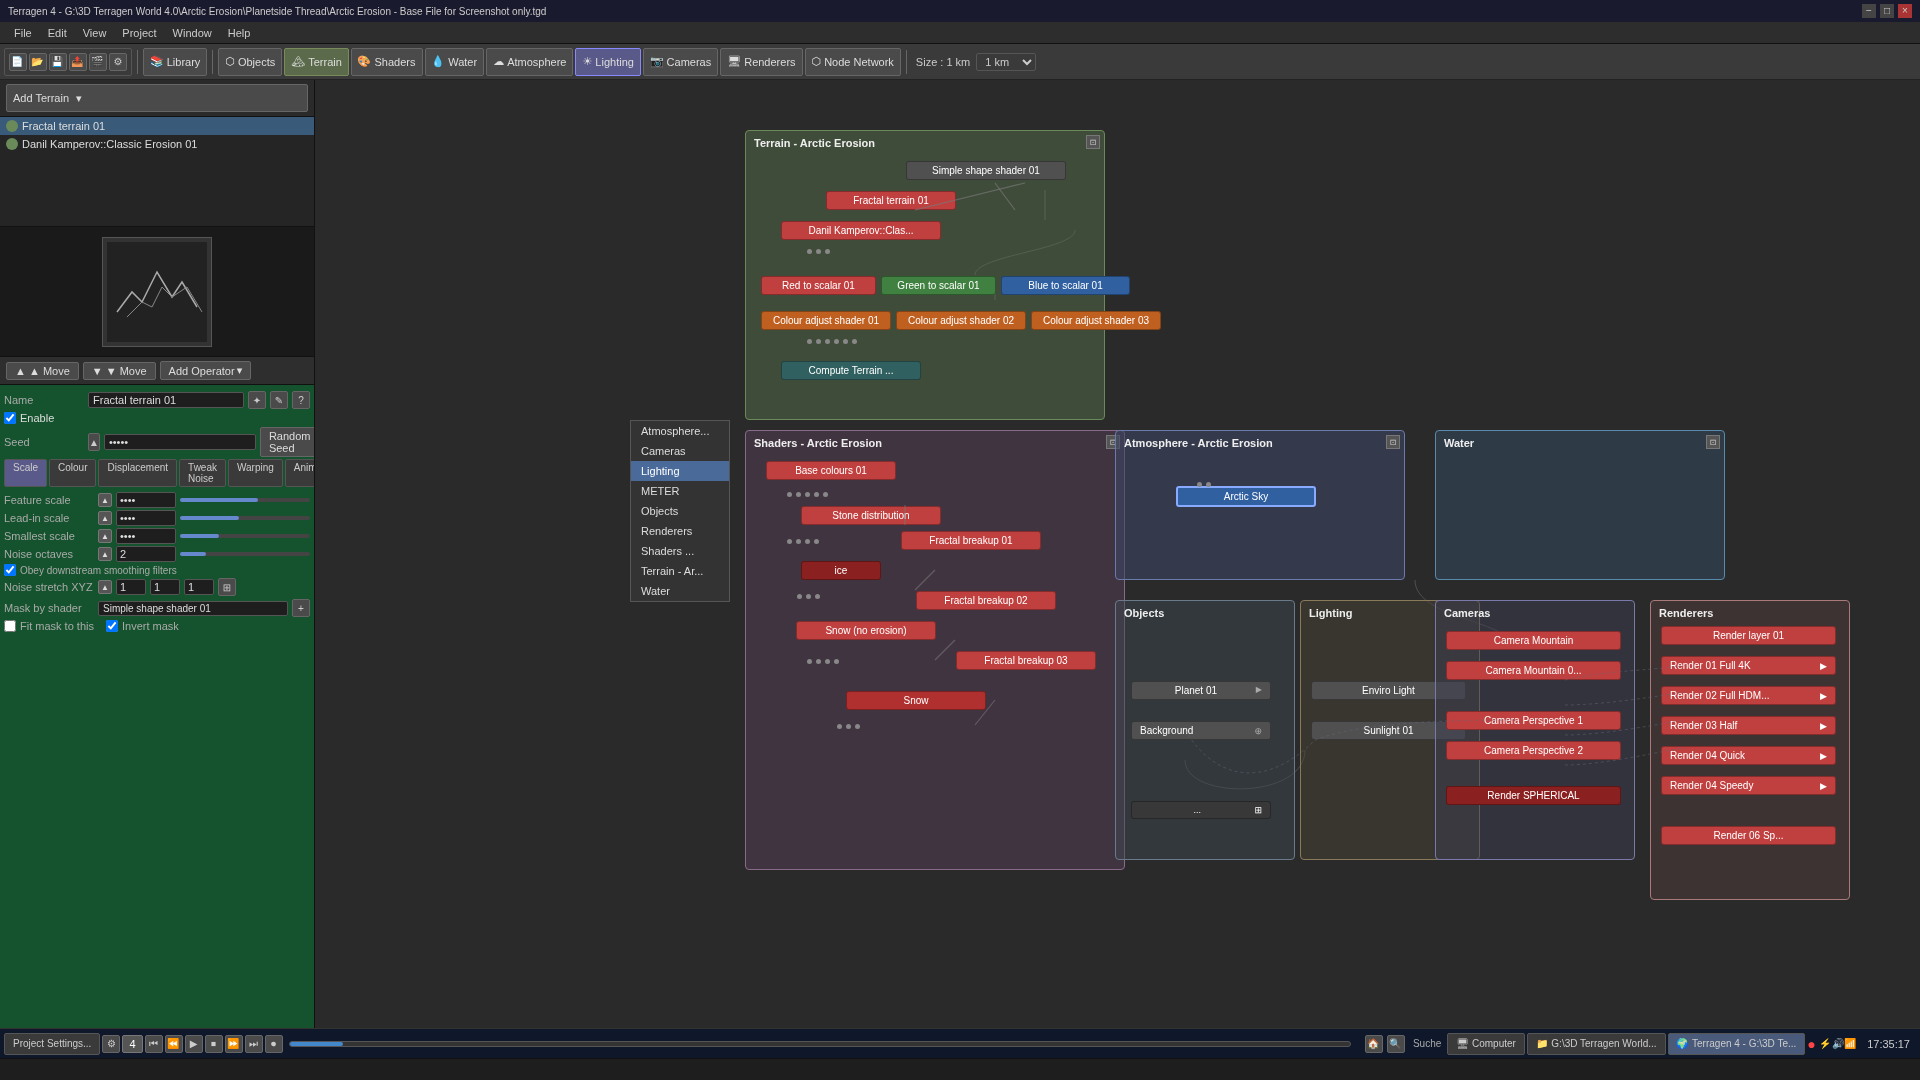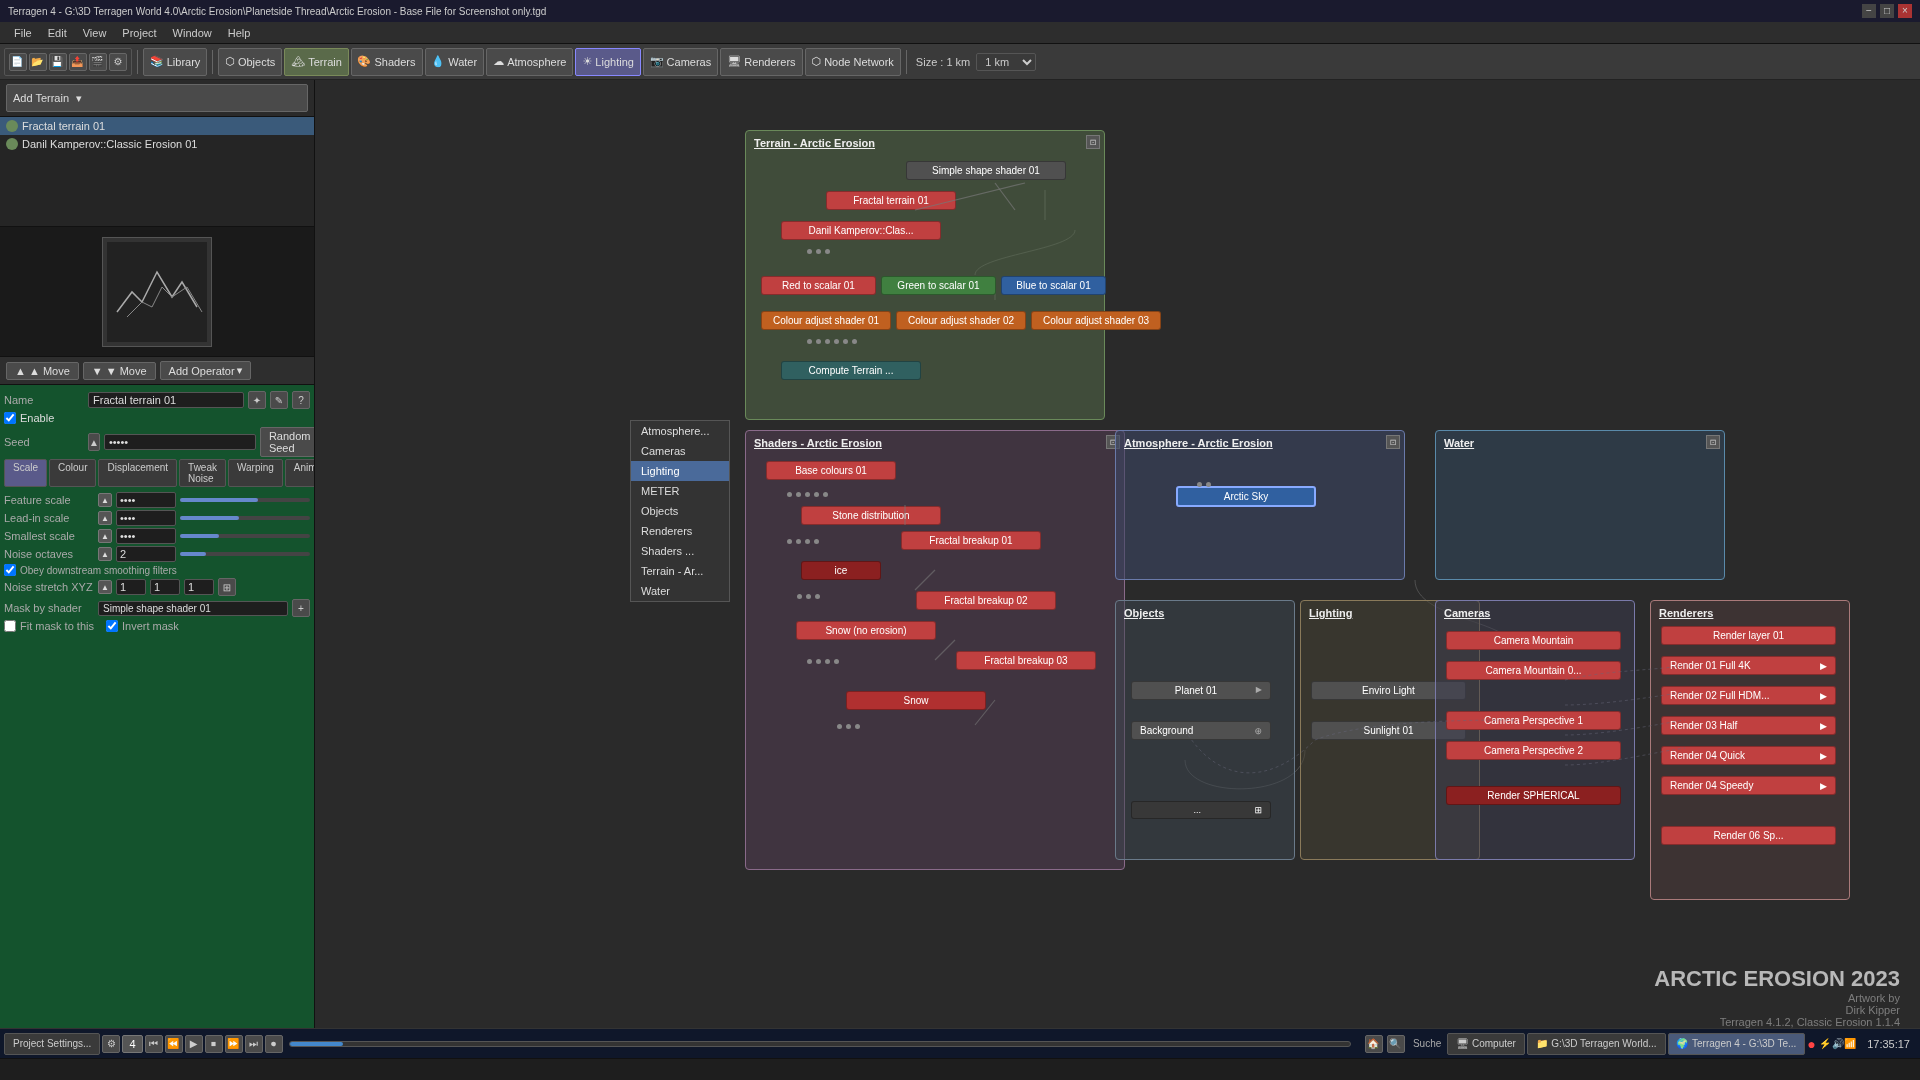--- a/index.html
+++ b/index.html
@@ -308,21 +308,20 @@
       border-radius: 4px;
       padding: 4px;
     }
 
     .node-group-title {
       font-size: 11px;
       font-weight: bold;
       color: #eee;
       padding: 2px 4px;
       margin-bottom: 4px;
-      text-decoration: underline;
     }
 
     
     .node-box {
       position: absolute;
       border-radius: 3px;
       padding: 3px 8px;
       font-size: 10px;
       color: #fff;
       white-space: nowrap;
@@ -788,21 +787,21 @@
           <span class="node-dot"></span>
           <span class="node-dot"></span>
       </div>
 
       <div class="node-box red" style="left:15px; top:145px; width:115px;">
         <span>Red to scalar 01</span>
       </div>
       <div class="node-box green" style="left:135px; top:145px; width:115px;">
         <span>Green to scalar 01</span>
       </div>
-      <div class="node-box blue" style="left:255px; top:145px; width:105px;">
+      <div class="node-box blue" style="left:255px; top:145px; width:129px;">
         <span>Blue to scalar 01</span>
       </div>
 
       <div class="node-box orange" style="left:15px; top:180px; width:130px;">
         <span>Colour adjust shader 01</span>
       </div>
       <div class="node-box orange" style="left:150px; top:180px; width:130px;">
         <span>Colour adjust shader 02</span>
       </div>
       <div class="node-box orange" style="left:285px; top:180px; width:130px;">
@@ -1016,26 +1015,20 @@
       <line x1="680" y1="620" x2="660" y2="645" stroke="#777" stroke-width="1.2" opacity="0.6"></line>
 
       <path d="M 870 650 C 900 700, 950 710, 1000 660" fill="none" stroke="#667" stroke-width="1" opacity="0.5" stroke-dasharray="3,3"></path>
       <path d="M 1000 660 C 1050 640, 1160 640, 1200 640" fill="none" stroke="#667" stroke-width="1" opacity="0.5" stroke-dasharray="3,3"></path>
       <path d="M 1250 600 C 1290 590, 1350 590, 1370 585" fill="none" stroke="#667" stroke-width="1" opacity="0.5" stroke-dasharray="3,3"></path>
       <path d="M 1250 625 C 1290 625, 1350 615, 1370 612" fill="none" stroke="#667" stroke-width="1" opacity="0.5" stroke-dasharray="3,3"></path>
       <path d="M 1250 655 C 1290 655, 1350 643, 1370 640" fill="none" stroke="#667" stroke-width="1" opacity="0.5" stroke-dasharray="3,3"></path>
       <path d="M 1250 685 C 1290 685, 1350 670, 1370 668" fill="none" stroke="#667" stroke-width="1" opacity="0.5" stroke-dasharray="3,3"></path>
     </svg>
 
-    <div id="watermark">
-      <div class="wm-title">ARCTIC EROSION 2023</div>
-      <div class="wm-sub">Artwork by</div>
-      <div class="wm-sub">Dirk Kipper</div>
-      <div class="wm-sub">Terragen 4.1.2, Classic Erosion 1.1.4</div>
-    </div>
 
   </div>
 </div>
 
 <div id="taskbar">
 
   <div class="taskbar-btn">
     <span>Project Settings...</span>
   </div>
   <span class="btn-icon">⚙</span>

